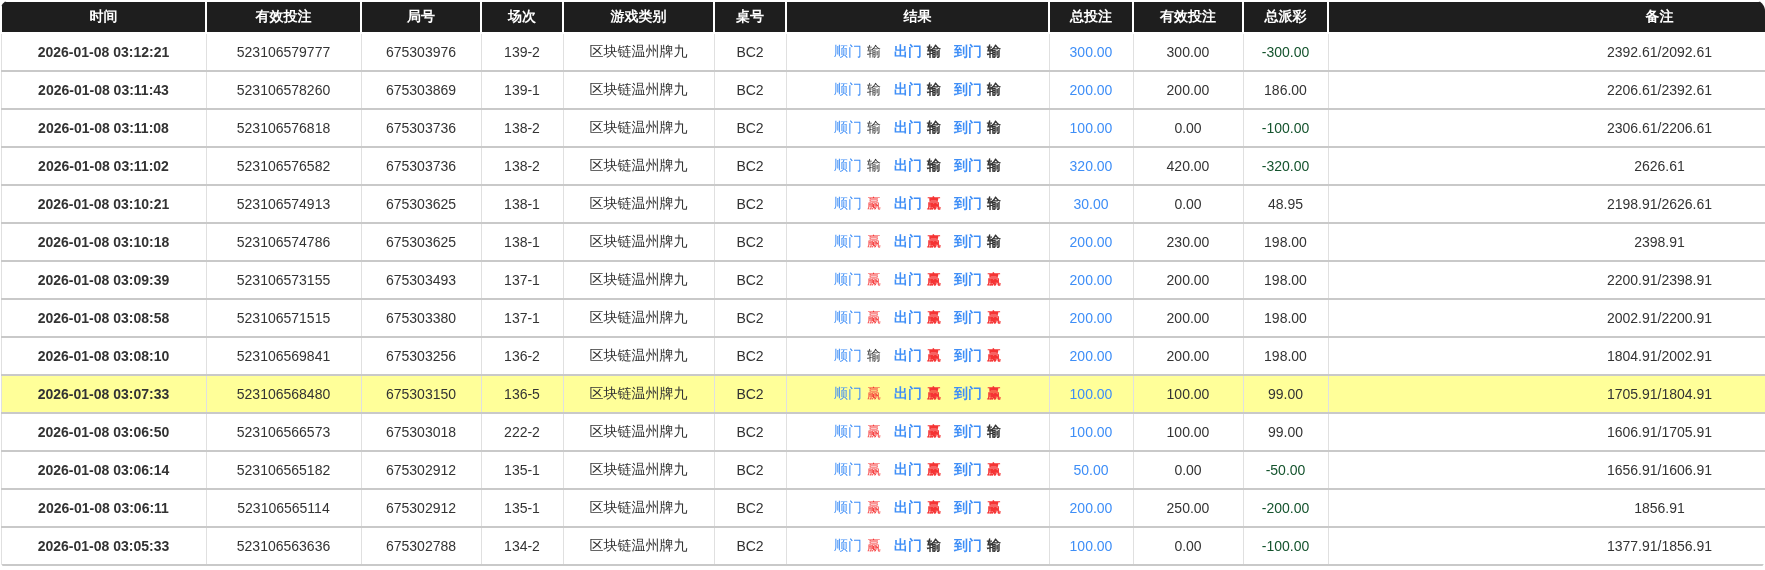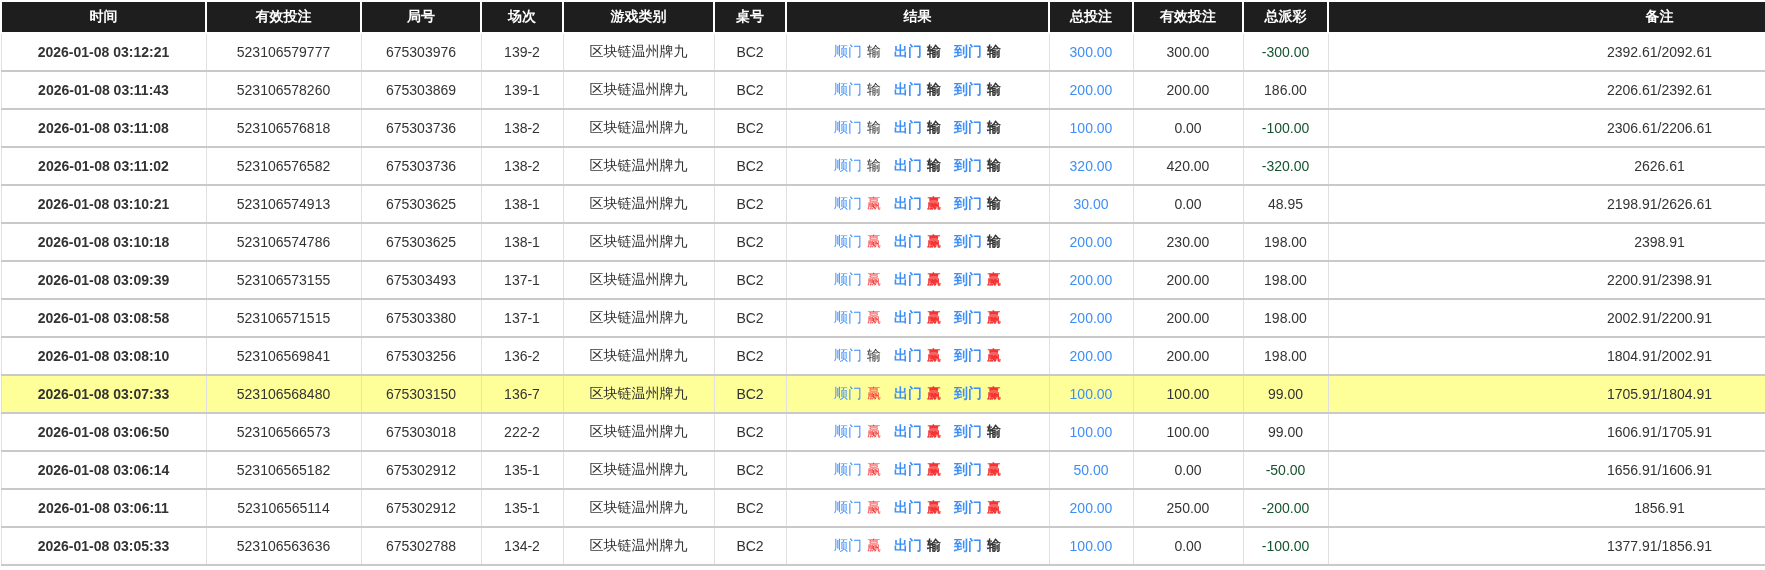--- a/index.html
+++ b/index.html
@@ -1,17 +1,17 @@
 <!DOCTYPE html>
 <html><head>
 <meta charset="utf-8">
 <style>
   html,body{margin:0;padding:0;background:#fff;}
   body{width:1765px;height:570px;overflow:hidden;font-family:"Liberation Sans","DejaVu Sans",sans-serif;}
-  .viewport{width:1765px;height:570px;overflow:hidden;}
+  .viewport{width:1765px;height:570px;overflow:hidden;border-radius:11px;}
   table{width:1990px;table-layout:fixed;border-collapse:collapse;font-size:14px;}
   thead th{
     background:#1e1e1e;color:#fff;font-weight:bold;font-size:14px;
     height:30px;border:2px solid #fff;text-align:center;padding:0;
   }
   tbody td{
     height:36px;text-align:center;vertical-align:middle;color:#333;
     border-bottom:2px solid #c9c9c9;border-right:1px solid #e0e0e0;
     padding:0;white-space:nowrap;overflow:hidden;
   }
@@ -173,21 +173,21 @@
           <td><span class="res-group"><span class="blue">顺门</span><span class="res-outcome lose">输</span></span><span class="res-group"><span class="blue">出门</span><span class="res-outcome win">赢</span></span><span class="res-group"><span class="blue">到门</span><span class="res-outcome win">赢</span></span></td>
           <td><span class="blue">200.00</span></td>
           <td>200.00</td>
           <td>198.00</td>
           <td>1804.91/2002.91</td>
         </tr>
         <tr class="hl">
           <td>2026-01-08 03:07:33</td>
           <td>523106568480</td>
           <td>675303150</td>
-          <td>136-7</td>
+          <td>136-5</td>
           <td>区块链温州牌九</td>
           <td>BC2</td>
           <td><span class="res-group"><span class="blue">顺门</span><span class="res-outcome win">赢</span></span><span class="res-group"><span class="blue">出门</span><span class="res-outcome win">赢</span></span><span class="res-group"><span class="blue">到门</span><span class="res-outcome win">赢</span></span></td>
           <td><span class="blue">100.00</span></td>
           <td>100.00</td>
           <td>99.00</td>
           <td>1705.91/1804.91</td>
         </tr>
         <tr>
           <td>2026-01-08 03:06:50</td>

